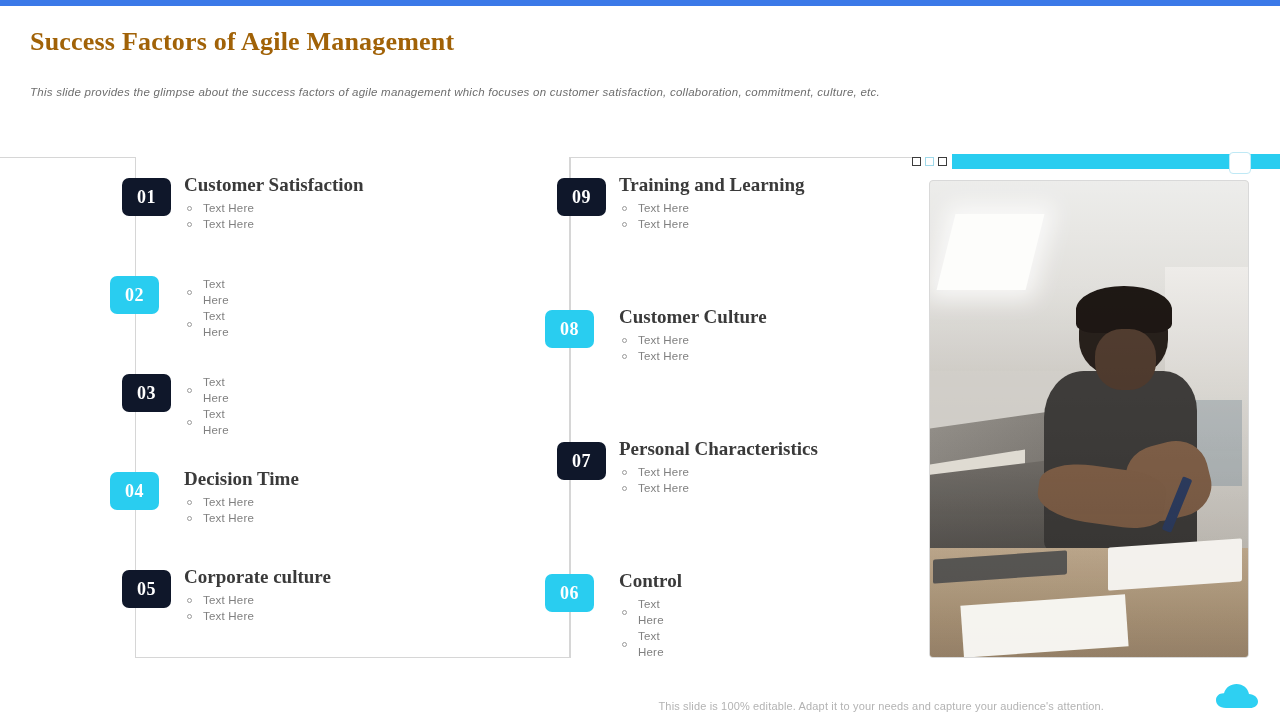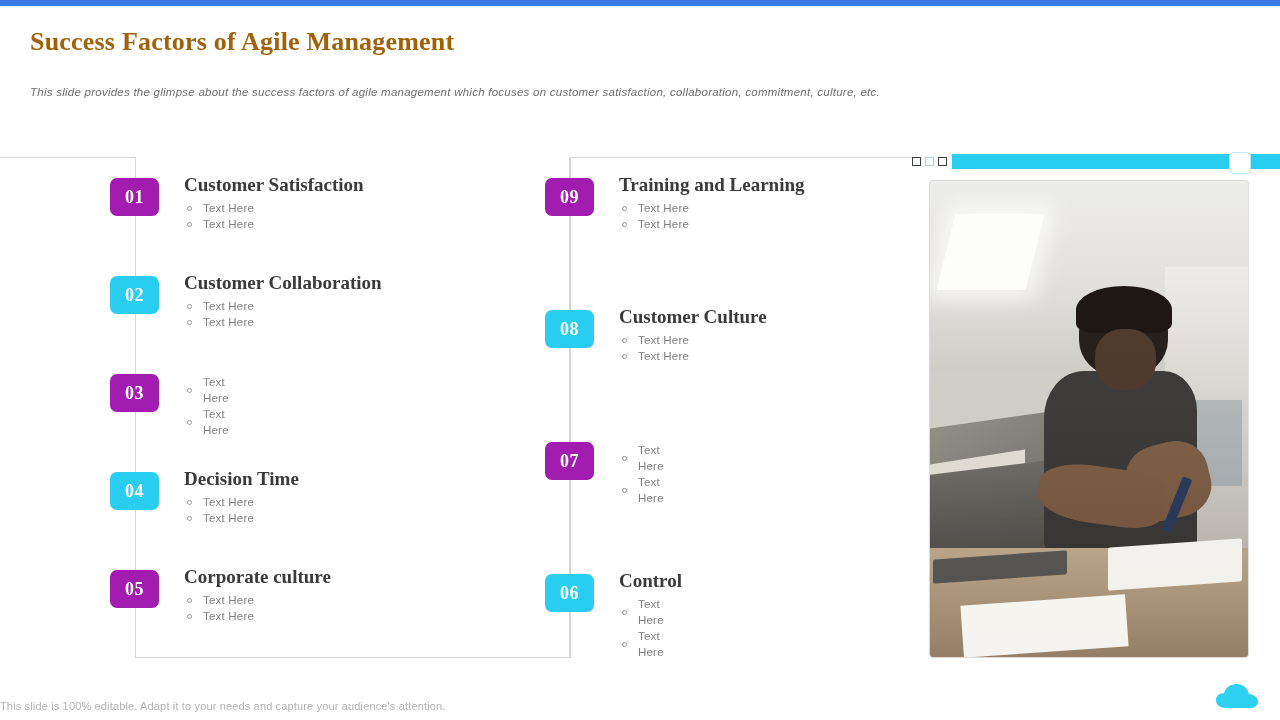--- a/index.html
+++ b/index.html
@@ -58,21 +58,21 @@
   .item { position: absolute; display: block; }
 
   .badge {
     position: absolute; left: 0; top: 0;
     width: 49px; height: 38px; border-radius: 7px;
     color: #ffffff; font-size: 18px; font-weight: 700;
     font-family: "Liberation Serif", serif;
     display: flex; align-items: center; justify-content: center;
     letter-spacing: .5px;
   }
-  .badge.blue { background: #a21caf; }
+  .badge.blue { background: #0f172a; margin-left: 12px; }
   .badge.cyan { background: #29cdf0; }
 
   .item-body { position: absolute; left: 74px; top: -4px; }
   .item-head {
     font-family: "Liberation Serif", serif;
     font-size: 19px; font-weight: 700; color: #3a3a3a;
     white-space: nowrap; line-height: 22px;
   }
   .bullets { margin-top: 4px; }
   .bullet {
@@ -187,21 +187,21 @@
   }
   .ph-grain {
     position: absolute; inset: 0;
     background: linear-gradient(180deg,rgba(255,255,255,.18),rgba(0,0,0,.12));
     mix-blend-mode: overlay;
   }
 
   
   .footer-note {
     position: absolute; left: 0; top: 700px; width: 1104px;
-    text-align: left; font-size: 11px; color: #b3b3b3; letter-spacing: .15px;
+    text-align: right; font-size: 11px; color: #b3b3b3; letter-spacing: .15px;
   }
   .page-cloud {
     position: absolute; right: 22px; top: 684px; width: 42px; height: 26px;
   }
   .page-cloud svg { display: block; }
   .page-num {
     position: absolute; left: 0; top: 16px; width: 42px; height: 26px;
     display: flex; align-items: center; justify-content: center;
     color: #ffffff; font-size: 11px; padding-top: 5px;
   }
@@ -234,21 +234,20 @@
             <div class="bullet">
               <span class="dot"></span>
               <span>Text Here</span>
             </div>
           </div>
         </div>
       </div>
       <div class="item" style="top: 119px; left: 110px;">
         <div class="badge cyan">02</div>
         <div class="item-body">
-          <div class="item-head">Customer Collaboration</div>
           <div class="bullets">
             <div class="bullet">
               <span class="dot"></span>
               <span>Text Here</span>
             </div>
             <div class="bullet">
               <span class="dot"></span>
               <span>Text Here</span>
             </div>
           </div>
@@ -332,20 +331,21 @@
             <div class="bullet">
               <span class="dot"></span>
               <span>Text Here</span>
             </div>
           </div>
         </div>
       </div>
       <div class="item" style="top: 285px; left: 110px;">
         <div class="badge blue">07</div>
         <div class="item-body">
+          <div class="item-head">Personal Characteristics</div>
           <div class="bullets">
             <div class="bullet">
               <span class="dot"></span>
               <span>Text Here</span>
             </div>
             <div class="bullet">
               <span class="dot"></span>
               <span>Text Here</span>
             </div>
           </div>

